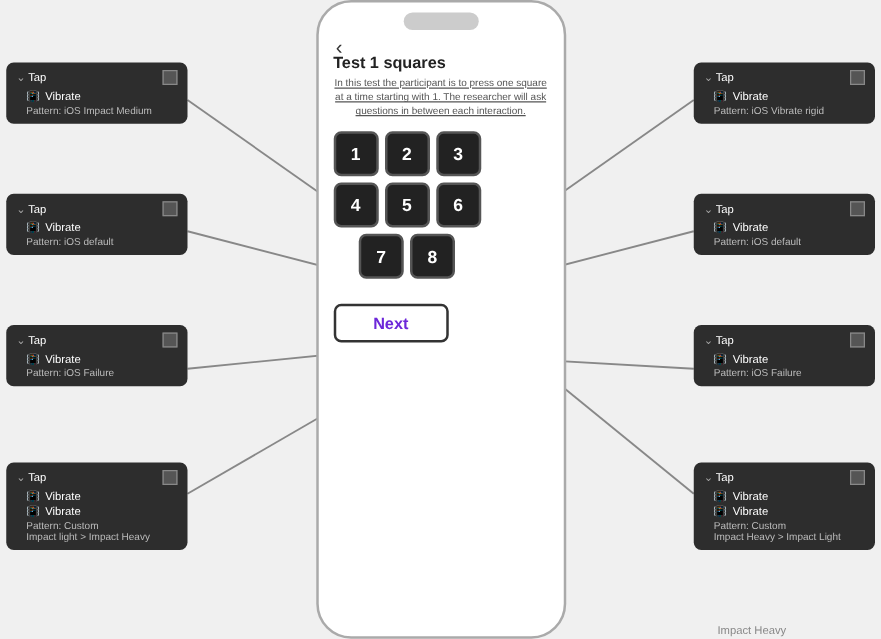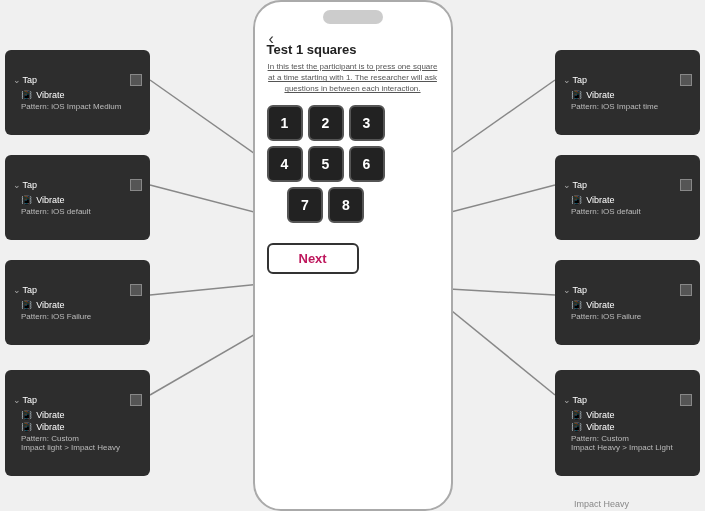--- a/index.html
+++ b/index.html
@@ -94,30 +94,30 @@
     }
     .next-btn {
       margin-top: 10px;
       border: 2px solid #333;
       background: white;
       padding: 6px 30px;
       font-size: 13px;
       font-weight: bold;
       border-radius: 6px;
       cursor: pointer;
-      color: #be185d;
+      color: #6d28d9;
     }
 
     
     .panel {
       position: absolute;
       background: #2d2d2d;
       color: white;
       border-radius: 6px;
-      padding: 24px 8px;
+      padding: 6px 8px;
       width: 145px;
       font-size: 9px;
     }
     .panel-header {
       display: flex;
       justify-content: space-between;
       align-items: center;
       margin-bottom: 4px;
     }
     .panel-checkbox {
@@ -280,21 +280,21 @@
 
 <div class="panel panel-tr1">
   <div class="panel-header">
     <span><span class="chevron">⌄</span><span>Tap</span></span>
     <div class="panel-checkbox"></div>
   </div>
   <div class="panel-row">
     <span class="vibrate-icon">📳</span>
     <span>Vibrate</span>
   </div>
-  <div class="panel-pattern">Pattern: iOS Impact time</div>
+  <div class="panel-pattern">Pattern: iOS Vibrate rigid</div>
 </div>
 
 <div class="panel panel-tr2">
   <div class="panel-header">
     <span><span class="chevron">⌄</span><span>Tap</span></span>
     <div class="panel-checkbox"></div>
   </div>
   <div class="panel-row">
     <span class="vibrate-icon">📳</span>
     <span>Vibrate</span>

